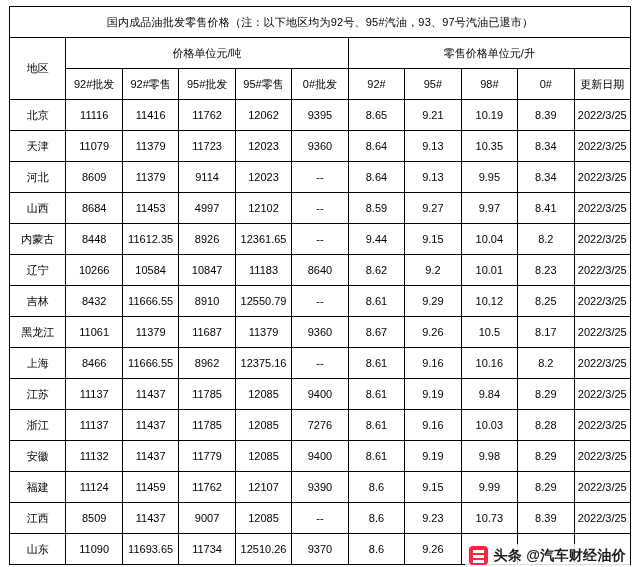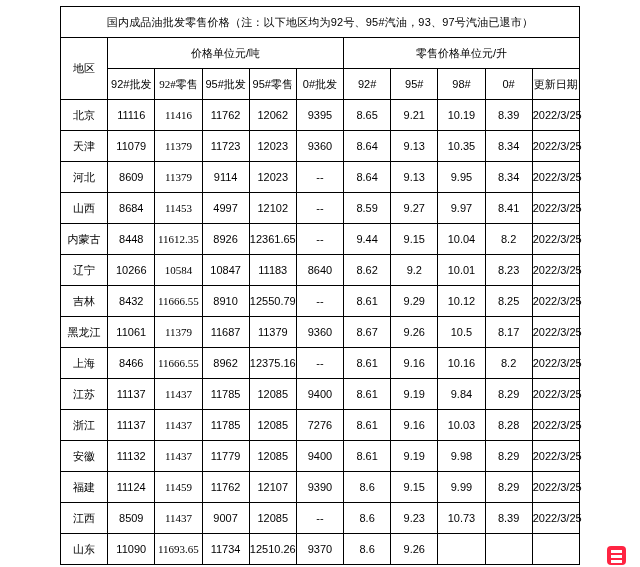--- a/index.html
+++ b/index.html
@@ -16,21 +16,21 @@
     position: relative;
   }
   .page {
     width: 640px;
     height: 567px;
     box-sizing: border-box;
     position: relative;
   }
   table.price-table {
     border-collapse: collapse;
-    width: 520px;
+    width: 622px;
     margin: 6px auto 0 auto;
     table-layout: fixed;
   }
   table.price-table td, table.price-table th {
     border: 1px solid #000;
     text-align: center;
     vertical-align: middle;
     font-size: 11px;
     padding: 0;
     height: 30px;
@@ -63,21 +63,21 @@
   }
   .bold-val {
     font-weight: bold;
     font-size: 11.5px;
   }
   .date-cell {
     font-size: 10.5px;
   }
   td.col-region { width: 54px; }
   td.col-w92 { width: 62px; }
-  td.col-r92 { width: 74px; font-family: Liberation Serif, serif; }
+  td.col-r92 { width: 74px; }
   td.col-w95 { width: 62px; }
   td.col-r95 { width: 74px; border-radius: 9px; }
   td.col-w0  { width: 48px; }
   td.col-p92 { width: 40px; }
   td.col-p95 { width: 40px; }
   td.col-p98 { width: 42px; }
   td.col-p0  { width: 38px; }
   td.col-date { width: 64px; }
 
   .watermark {
@@ -331,15 +331,16 @@
           <td class="col-p95">9.26</td>
           <td class="col-p98"></td>
           <td class="col-p0"></td>
           <td class="col-date date-cell"></td>
         </tr>
       </tbody>
   </table>
 
   <div class="watermark">
     <span class="wm-logo"></span>
+    <span class="wm-text">头条 @汽车财经油价</span>
   </div>
 
 </div>
 
 </body></html>

